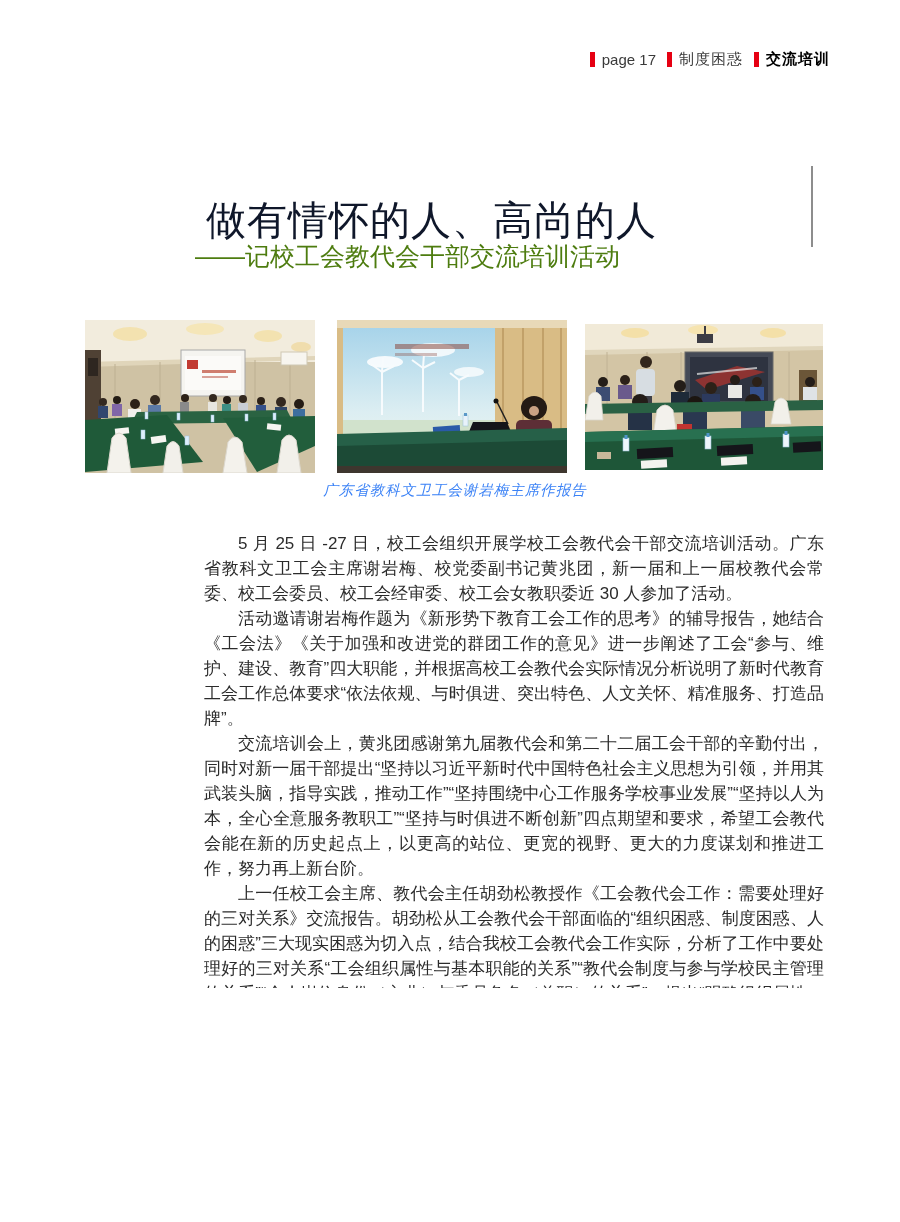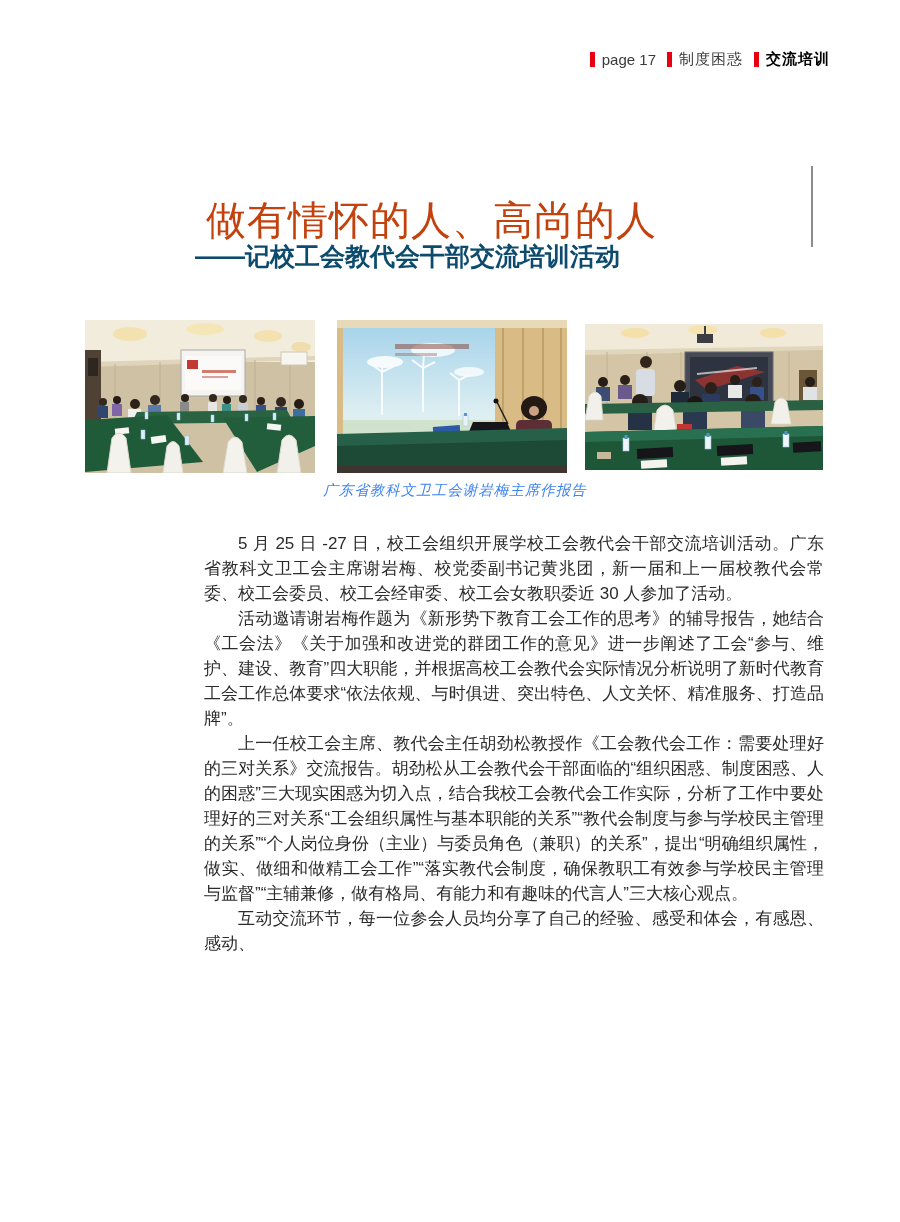--- a/index.html
+++ b/index.html
@@ -17,25 +17,25 @@
   }
   .hdr-seg { display:flex; align-items:center; }
   .red-bar { width:5px; height:15px; background:#e60012; margin:0 7px 0 11px; flex:0 0 auto; }
   .hdr-seg.first .red-bar { margin-left:0; }
   .hdr-section { letter-spacing:1px; }
   .hdr-sub { font-weight:bold; color:#000000; letter-spacing:1px;text-align:right; }
 
   
   .article-title {
     position:absolute; left:206px; top:166px;
-    font-size:40px; font-weight:500; color:#c2410c; letter-spacing:1px;
+    font-size:40px; font-weight:500; color:#0f172a; letter-spacing:1px;
   }
   .article-subtitle {
     position:absolute; left:195px; top:219px;
-    font-size:25px; font-weight:700; color:#0c4a6e;
+    font-size:25px; font-weight:400; color:#4d7c0f;
   }
   .title-line {
     position:absolute; left:811px; top:166px; width:2px; height:81px; background:#8d8d8d;
   }
 
   
   .photo { position:absolute; display:block; }
   #photo-1 { left:85px;  top:320px; }
   #photo-2 { left:337px; top:320px; }
   #photo-3 { left:585px; top:324px; }
@@ -266,17 +266,18 @@
     <rect x="56" y="136" width="26" height="8" fill="#f4f3ef" transform="rotate(-3 69 140)"></rect>
     <rect x="136" y="133" width="26" height="8" fill="#f4f3ef" transform="rotate(-3 149 137)"></rect>
     <rect x="12" y="128" width="14" height="7" fill="#c8b89a"></rect>
   </svg>
 
   <div class="photo-caption">广东省教科文卫工会谢岩梅主席作报告</div>
 
   <div class="article-body">
     <p>5 月 25 日 -27 日，校工会组织开展学校工会教代会干部交流培训活动。广东省教科文卫工会主席谢岩梅、校党委副书记黄兆团，新一届和上一届校教代会常委、校工会委员、校工会经审委、校工会女教职委近 30 人参加了活动。</p>
     <p>活动邀请谢岩梅作题为《新形势下教育工会工作的思考》的辅导报告，她结合《工会法》《关于加强和改进党的群团工作的意见》进一步阐述了工会“参与、维护、建设、教育”四大职能，并根据高校工会教代会实际情况分析说明了新时代教育工会工作总体要求“依法依规、与时俱进、突出特色、人文关怀、精准服务、打造品牌”。</p>
+    <p>交流培训会上，黄兆团感谢第九届教代会和第二十二届工会干部的辛勤付出，同时对新一届干部提出“坚持以习近平新时代中国特色社会主义思想为引领，并用其武装头脑，指导实践，推动工作”“坚持围绕中心工作服务学校事业发展”“坚持以人为本，全心全意服务教职工”“坚持与时俱进不断创新”四点期望和要求，希望工会教代会能在新的历史起点上，以更高的站位、更宽的视野、更大的力度谋划和推进工作，努力再上新台阶。</p>
     <p>上一任校工会主席、教代会主任胡劲松教授作《工会教代会工作：需要处理好的三对关系》交流报告。胡劲松从工会教代会干部面临的“组织困惑、制度困惑、人的困惑”三大现实困惑为切入点，结合我校工会教代会工作实际，分析了工作中要处理好的三对关系“工会组织属性与基本职能的关系”“教代会制度与参与学校民主管理的关系”“个人岗位身份（主业）与委员角色（兼职）的关系”，提出“明确组织属性，做实、做细和做精工会工作”“落实教代会制度，确保教职工有效参与学校民主管理与监督”“主辅兼修，做有格局、有能力和有趣味的代言人”三大核心观点。</p>
     <p>互动交流环节，每一位参会人员均分享了自己的经验、感受和体会，有感恩、感动、</p>
   </div>
 
 </div>
 
 </body></html>

